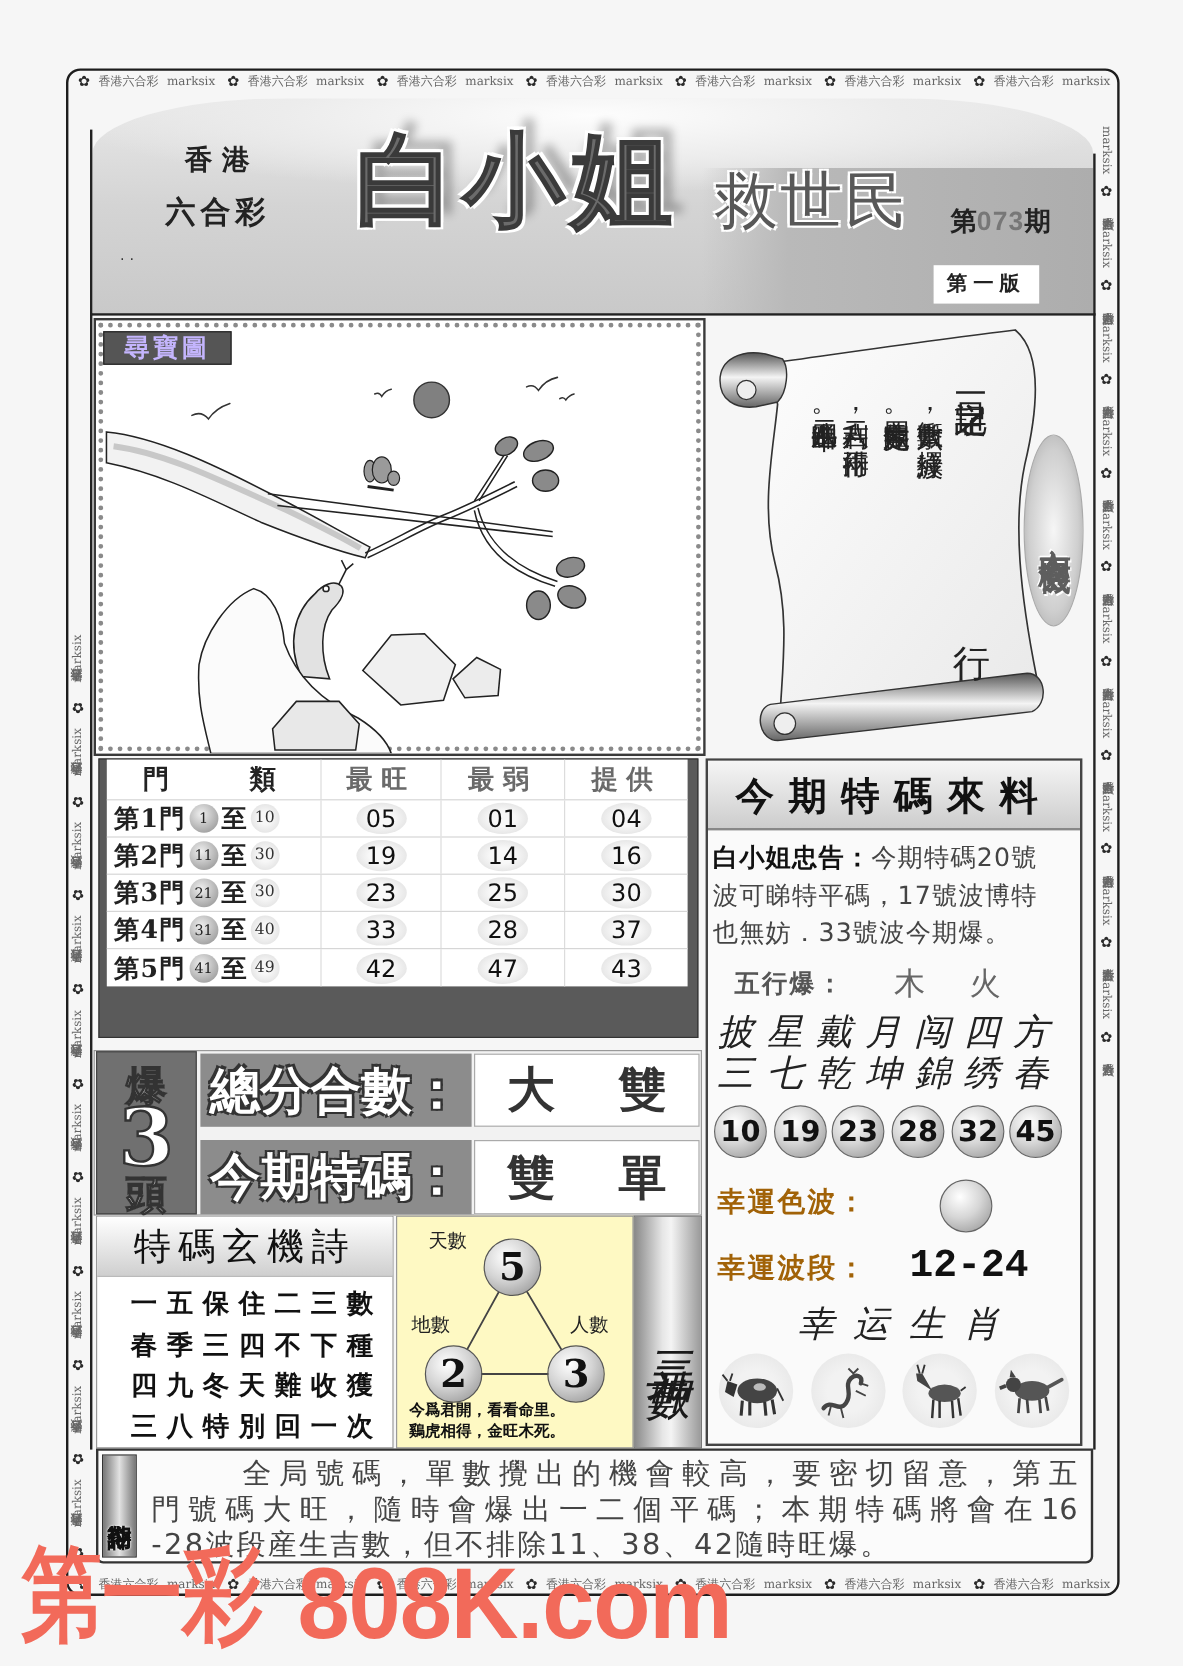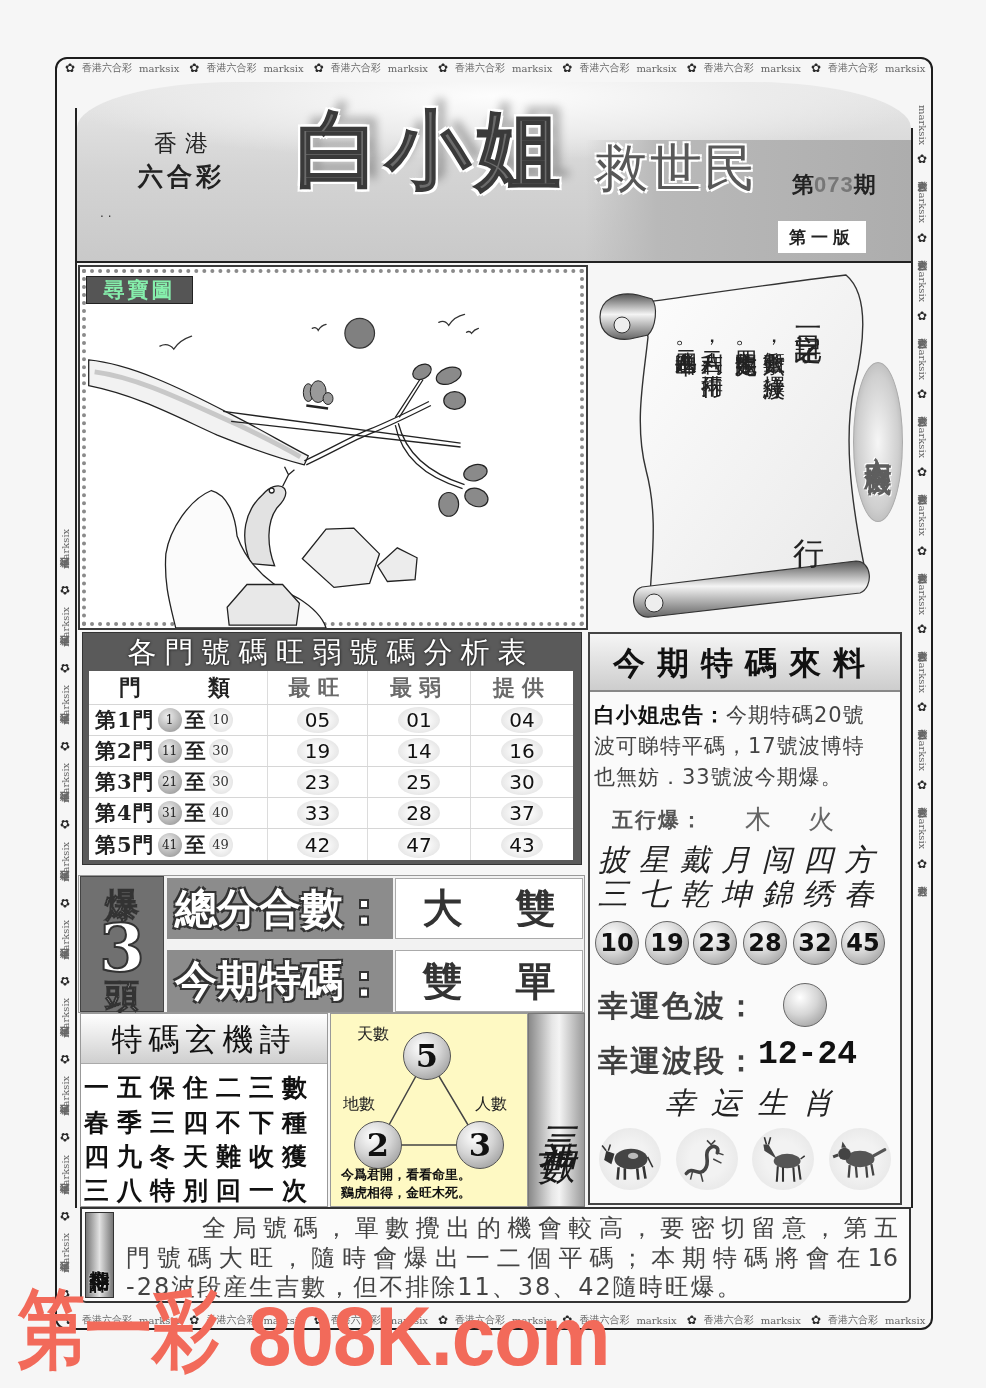--- a/index.html
+++ b/index.html
@@ -19,36 +19,36 @@
 
 
 .vline-left{left:75px;top:108px;width:2px;height:1100px;background:#222}
 .vline-right{left:911px;top:128px;width:2px;height:1080px;background:#222}
 .hline-header{left:75px;top:261px;width:838px;height:2px;background:#222}
 
 
 .header-bg{left:77px;top:82px;width:834px;height:179px;border-radius:160px 160px 0 0/46px 46px 0 0;
   background:radial-gradient(ellipse 62% 42% at 50% 8%,#fdfdfd 0%,#ececec 50%,rgba(236,236,236,0) 85%),linear-gradient(180deg,#e8e8e8 0%,#d4d4d4 50%,#c9c9c9 100%)}
 .header-dark{left:585px;top:140px;width:326px;height:121px;background:linear-gradient(90deg,rgba(180,180,180,0) 0%,#b9b9b9 22%,#adadad 100%)}
-.region1{left:154px;top:128px;font-size:23px;font-weight:normal;letter-spacing:8px}
+.region1{left:154px;top:118px;font-size:23px;font-weight:bold;letter-spacing:8px}
 .region2{left:138px;top:160px;font-size:25px;font-weight:bold;letter-spacing:4px}
 .dots{left:100px;top:206px;font-size:12px;color:#333;letter-spacing:4px}
 .logo{left:296px;top:100px;font-size:84px;font-weight:bold;letter-spacing:6px;color:#6b6b6b;line-height:100px;
   -webkit-text-stroke:1.5px #3a3a3a;
   text-shadow:-3px -3px 0 #fff,3px -3px 0 #fff,-3px 3px 0 #fff,3px 3px 0 #fff,0 -3px 0 #fff,0 3px 0 #fff,10px -10px 8px rgba(0,0,0,.28)}
 .slogan{left:596px;top:136px;font-size:52px;color:#585858;letter-spacing:2px;line-height:64px;
   text-shadow:-2px -2px 0 #fff,2px -2px 0 #fff,-2px 2px 0 #fff,2px 2px 0 #fff}
 .issue{left:792px;top:170px;font-size:22px;font-weight:bold;white-space:nowrap;line-height:30px}
 .issue .num{font-family:"Liberation Sans",sans-serif;color:#777;letter-spacing:1px}
 .edition{left:778px;top:221px;width:88px;height:32px;background:#fff;font-size:17px;font-weight:bold;text-align:center;line-height:32px;letter-spacing:5px}
 
 
 .pic{left:78px;top:265px;width:510px;height:365px;border:2px solid #3a3a3a;background:#fff;overflow:hidden}
 .pic-ruler{left:2px;top:2px;right:2px;bottom:2px;border:4px dotted #8a8a8a}
-.pic-label{left:6px;top:9px;width:107px;height:28px;background:#555;border:1px solid #222;color:#86efac;font-size:21px;font-weight:bold;text-align:center;line-height:26px;letter-spacing:3px}
+.pic-label{left:6px;top:9px;width:107px;height:28px;background:#555;border:1px solid #222;color:#c4b5fd;font-size:21px;font-weight:bold;text-align:center;line-height:26px;letter-spacing:3px}
 
 
 .scroll{left:588px;top:265px;width:324px;height:367px}
 .vcol{writing-mode:vertical-rl;white-space:nowrap;color:#222}
 .badge-oval{left:853px;top:362px;width:50px;height:160px;border-radius:50%;
   background:radial-gradient(ellipse at 50% 50%,#f6f6f6 0%,#cfcfcf 60%,#9d9d9d 100%);border:1px solid #aaa}
 .badge-text{left:0;top:10px;width:48px;height:140px;writing-mode:vertical-rl;font-size:27px;font-weight:bold;color:#5e5e5e;text-align:center;line-height:48px;letter-spacing:4px;
   text-shadow:-1px -1px 0 #fff,1px 1px 0 #fff}
 
 
@@ -71,39 +71,39 @@
 
 
 .src{left:588px;top:632px;width:314px;height:573px;border:2px solid #444;background:#fafafa}
 .src-title{left:0;top:0;width:310px;height:58px;background:linear-gradient(180deg,#f5f5f5,#cdcdcd);border-bottom:2px solid #888;font-size:32px;font-weight:bold;text-align:center;line-height:58px;letter-spacing:12px;color:#111}
 .advice{left:4px;top:66px;width:306px;font-size:21px;line-height:31px;color:#444;letter-spacing:1px}
 .advice .lbl{color:#111;font-weight:bold}
 .fe-label{left:22px;top:172px;font-size:21px;font-weight:bold;color:#555;letter-spacing:2px}
 .fe-val{top:168px;font-size:26px;color:#666}
 .verse{left:8px;font-size:30px;font-style:italic;letter-spacing:11px;white-space:nowrap;color:#222}
 .ball{width:44px;height:44px;border-radius:50%;background:radial-gradient(circle at 38% 32%,#ffffff 0%,#d6d6d6 45%,#8e8e8e 100%);border:1px solid #666;font-size:24px;font-weight:bold;text-align:center;line-height:42px;color:#111}
-.lucky-label{left:8px;font-size:30px;font-weight:bold;color:#404040;letter-spacing:2px}
+.lucky-label{left:8px;font-size:23px;font-weight:bold;color:#a16207;letter-spacing:2px}
 .lucky-range{left:168px;top:402px;font-size:33px;font-weight:bold;color:#111;font-family:Liberation Mono, monospace}
 .zodiac-title{left:75px;top:449px;font-size:30px;font-style:italic;letter-spacing:16px;color:#222}
 .animal{width:62px;height:62px;border-radius:50%;background:radial-gradient(circle,#f2f2f2 40%,#e2e2e2 100%)}
 
 
 .exp{left:78px;top:875px;width:507px;height:138px;border:1px solid #999;background:#f2f2f2}
 .exp-badge{left:1px;top:0;width:84px;height:136px;background:#707070;border:1px solid #444;color:#fff;text-align:center}
 .exp-badge .b1,.exp-badge .b3{position:absolute;left:0;width:82px;font-size:34px;font-weight:bold;-webkit-text-stroke:1px #333}
 .exp-badge .b1{top:6px}.exp-badge .b3{top:96px}
 .exp-badge .b2{position:absolute;left:0;top:38px;width:82px;font-size:66px;font-weight:bold;line-height:66px;color:#fff;-webkit-text-stroke:2px #333;font-family:"DejaVu Serif",serif}
 .exp-label{left:88px;width:226px;height:61px;background:#8c8c8c;color:#fff;font-size:42px;font-weight:bold;line-height:61px;text-align:center;
   text-shadow:-2px -2px 0 #333,2px -2px 0 #333,-2px 2px 0 #333,2px 2px 0 #333}
 .exp-val{left:316px;width:188px;height:61px;background:#fff;border:1px solid #aaa;display:flex;justify-content:space-around;align-items:center;font-size:40px;font-weight:bold;color:#333}
 
 
 .poem{left:80px;top:1013px;width:248px;height:194px;border:1px solid #999;background:#fff}
 .poem-title{left:0;top:0;width:246px;height:50px;background:linear-gradient(180deg,#ffffff,#cfcfcf);border-bottom:1px solid #aaa;font-size:31px;text-align:center;line-height:50px;letter-spacing:6px;color:#111}
-.poem-line{left:3px;font-size:25px;font-weight:bold;letter-spacing:8px;white-space:nowrap;color:#111}
+.poem-line{left:28px;font-size:22px;font-weight:bold;letter-spacing:8px;white-space:nowrap;color:#111}
 
 
 .tri{left:330px;top:1013px;width:198px;height:194px;background:#fef9c3;border:1px solid #999}
 .tri-label{font-size:16px;color:#222}
 .tball{}
 .bigball{width:48px;height:48px;border-radius:50%;background:radial-gradient(circle at 38% 32%,#fff 0%,#d4d4d4 45%,#8a8a8a 100%);border:1px solid #555;font-size:32px;font-weight:bold;text-align:center;line-height:46px;color:#111}
 .tri-cap{left:10px;font-size:13px;font-weight:bold;white-space:nowrap;color:#111}
 
 
 .sy{left:528px;top:1013px;width:57px;height:194px;background:linear-gradient(90deg,#8a8a8a,#e6e6e6 42%,#f4f4f4 55%,#9a9a9a);border:1px solid #777}
@@ -395,21 +395,20 @@
 <div class="abs vcol" style="left:788px;top:514px;font-size:31px;">行</div>
 <div class="abs vcol" style="left:759px;top:334px;font-size:22px;letter-spacing:.5px;">衝擊六數，擇綠波。</div>
 <div class="abs vcol" style="left:731px;top:334px;font-size:22px;letter-spacing:.5px;">四六定位零先開。</div>
 <div class="abs vcol" style="left:697px;top:334px;font-size:22px;letter-spacing:.5px;">吉利二八，排兩行。</div>
 <div class="abs vcol" style="left:671px;top:334px;font-size:22px;letter-spacing:.5px;">二八進出睇四十。</div>
 <div class="abs badge-oval">
   <div class="abs badge-text">內有玄機</div>
 </div>
 
 <div class="abs table">
-  <div class="table-title">各門號碼旺弱號碼分析表</div>
   <div class="grid">
     <div class="trow thead">
       <div class="c1 hcell">
           <span>門</span>
           <span>類</span>
         </div>
       <div class="c2 hcell gray">最旺</div>
       <div class="c3 hcell gray">最弱</div>
       <div class="c4 hcell gray">提供</div>
     </div>

